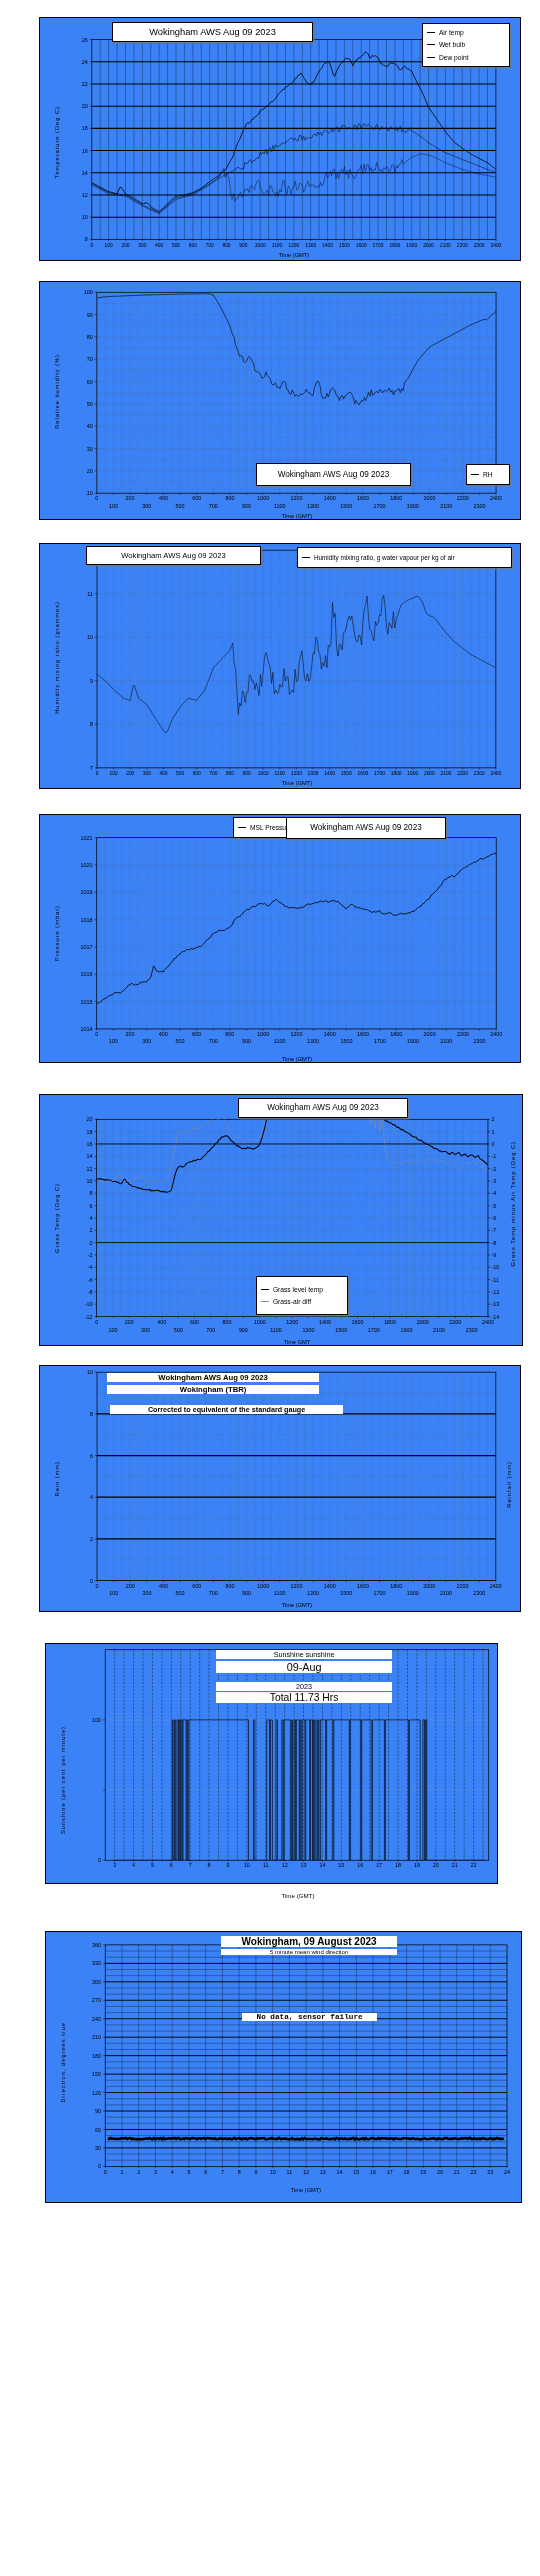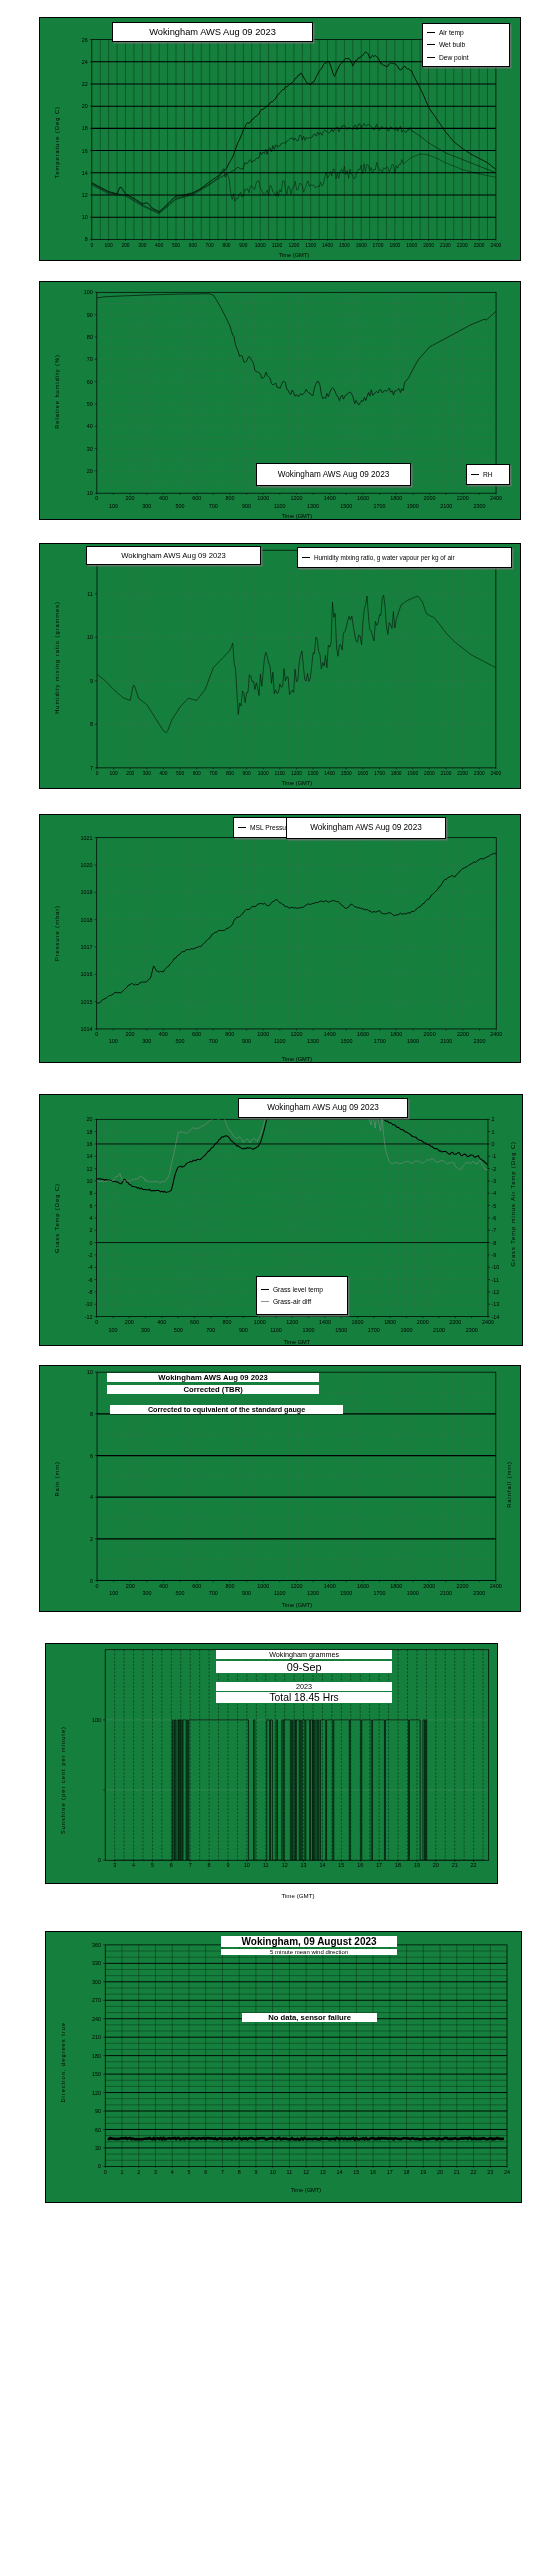--- a/index.html
+++ b/index.html
@@ -1,18 +1,18 @@
 <!DOCTYPE html>
 <html style="font-size:8.2px"><head>
 <meta charset="utf-8">
 <style>
   html,body{margin:0;padding:0;background:#ffffff;}
   .page{position:relative;width:541px;height:2620px;background:#fff;
         font-family:"Liberation Sans", sans-serif;color:#000;}
-  .chart-box{position:absolute;background:#15803d;border:0.5px solid #000;box-sizing:border-box;}
+  .chart-box{position:absolute;background:#3b82f6;border:0.5px solid #000;box-sizing:border-box;}
   .chart-box.thick{border-width:1px;}
   .plot-svg{position:absolute;left:0;top:0;}
   .shadow-box{position:absolute;background:#fff;border:0.5px solid #000;
               box-shadow:1.5px 1.5px 0 rgba(120,120,120,.75);
               display:flex;align-items:center;justify-content:center;box-sizing:border-box;}
   .title-text{font-size:8.2px;white-space:nowrap;}
   .legend-box{position:absolute;background:#fff;border:0.5px solid #000;
               box-shadow:1.5px 1.5px 0 rgba(120,120,120,.75);
               display:flex;flex-direction:column;justify-content:center;
               padding:2.1px 4.1px;box-sizing:border-box;}
@@ -956,21 +956,21 @@
         <text x="102" y="259" text-anchor="end" font-size="10.5">4</text>
         <line x1="106" y1="174" x2="110" y2="174" stroke="#000" stroke-width="1"></line>
         <text x="102" y="178" text-anchor="end" font-size="10.5">6</text>
         <line x1="106" y1="93" x2="110" y2="93" stroke="#000" stroke-width="1"></line>
         <text x="102" y="97" text-anchor="end" font-size="10.5">8</text>
         <line x1="106" y1="12" x2="110" y2="12" stroke="#000" stroke-width="1"></line>
         <text x="102" y="16" text-anchor="end" font-size="10.5">10</text>
         <path d="M110.0 417.0L112.7 417.0L115.4 417.0L118.1 417.0L120.8 417.0L123.5 417.0L126.1 417.0L128.8 417.0L131.5 417.0L134.2 417.0L136.9 417.0L139.6 417.0L142.3 417.0L145.0 417.0L147.7 417.0L150.4 417.0L153.1 417.0L155.7 417.0L158.4 417.0L161.1 417.0L163.8 417.0L166.5 417.0L169.2 417.0L171.9 417.0L174.6 417.0L177.3 417.0L180.0 417.0L182.7 417.0L185.3 417.0L188.0 417.0L190.7 417.0L193.4 417.0L196.1 417.0L198.8 417.0L201.5 417.0L204.2 417.0L206.9 417.0L209.6 417.0L212.3 417.0L214.9 417.0L217.6 417.0L220.3 417.0L223.0 417.0L225.7 417.0L228.4 417.0L231.1 417.0L233.8 417.0L236.5 417.0L239.2 417.0L241.9 417.0L244.5 417.0L247.2 417.0L249.9 417.0L252.6 417.0L255.3 417.0L258.0 417.0L260.7 417.0L263.4 417.0L266.1 417.0L268.8 417.0L271.5 417.0L274.1 417.0L276.8 417.0L279.5 417.0L282.2 417.0L284.9 417.0L287.6 417.0L290.3 417.0L293.0 417.0L295.7 417.0L298.4 417.0L301.1 417.0L303.7 417.0L306.4 417.0L309.1 417.0L311.8 417.0L314.5 417.0L317.2 417.0L319.9 417.0L322.6 417.0L325.3 417.0L328.0 417.0L330.7 417.0L333.4 417.0L336.0 417.0L338.7 417.0L341.4 417.0L344.1 417.0L346.8 417.0L349.5 417.0L352.2 417.0L354.9 417.0L357.6 417.0L360.3 417.0L363.0 417.0L365.6 417.0L368.3 417.0L371.0 417.0L373.7 417.0L376.4 417.0L379.1 417.0L381.8 417.0L384.5 417.0L387.2 417.0L389.9 417.0L392.6 417.0L395.2 417.0L397.9 417.0L400.6 417.0L403.3 417.0L406.0 417.0L408.7 417.0L411.4 417.0L414.1 417.0L416.8 417.0L419.5 417.0L422.2 417.0L424.8 417.0L427.5 417.0L430.2 417.0L432.9 417.0L435.6 417.0L438.3 417.0L441.0 417.0L443.7 417.0L446.4 417.0L449.1 417.0L451.8 417.0L454.4 417.0L457.1 417.0L459.8 417.0L462.5 417.0L465.2 417.0L467.9 417.0L470.6 417.0L473.3 417.0L476.0 417.0L478.7 417.0L481.4 417.0L484.0 417.0L486.7 417.0L489.4 417.0L492.1 417.0L494.8 417.0L497.5 417.0L500.2 417.0L502.9 417.0L505.6 417.0L508.3 417.0L511.0 417.0L513.6 417.0L516.3 417.0L519.0 417.0L521.7 417.0L524.4 417.0L527.1 417.0L529.8 417.0L532.5 417.0L535.2 417.0L537.9 417.0L540.6 417.0L543.2 417.0L545.9 417.0L548.6 417.0L551.3 417.0L554.0 417.0L556.7 417.0L559.4 417.0L562.1 417.0L564.8 417.0L567.5 417.0L570.2 417.0L572.8 417.0L575.5 417.0L578.2 417.0L580.9 417.0L583.6 417.0L586.3 417.0L589.0 417.0L591.7 417.0L594.4 417.0L597.1 417.0L599.8 417.0L602.4 417.0L605.1 417.0L607.8 417.0L610.5 417.0L613.2 417.0L615.9 417.0L618.6 417.0L621.3 417.0L624.0 417.0L626.7 417.0L629.4 417.0L632.0 417.0L634.7 417.0L637.4 417.0L640.1 417.0L642.8 417.0L645.5 417.0L648.2 417.0L650.9 417.0L653.6 417.0L656.3 417.0L659.0 417.0L661.6 417.0L664.3 417.0L667.0 417.0L669.7 417.0L672.4 417.0L675.1 417.0L677.8 417.0L680.5 417.0L683.2 417.0L685.9 417.0L688.6 417.0L691.3 417.0L693.9 417.0L696.6 417.0L699.3 417.0L702.0 417.0L704.7 417.0L707.4 417.0L710.1 417.0L712.8 417.0L715.5 417.0L718.2 417.0L720.9 417.0L723.5 417.0L726.2 417.0L728.9 417.0L731.6 417.0L734.3 417.0L737.0 417.0L739.7 417.0L742.4 417.0L745.1 417.0L747.8 417.0L750.5 417.0L753.1 417.0L755.8 417.0L758.5 417.0L761.2 417.0L763.9 417.0L766.6 417.0L769.3 417.0L772.0 417.0L774.7 417.0L777.4 417.0L780.1 417.0L782.7 417.0L785.4 417.0L788.1 417.0L790.8 417.0L793.5 417.0L796.2 417.0L798.9 417.0L801.6 417.0L804.3 417.0L807.0 417.0L809.7 417.0L812.3 417.0L815.0 417.0L817.7 417.0L820.4 417.0L823.1 417.0L825.8 417.0L828.5 417.0L831.2 417.0L833.9 417.0L836.6 417.0L839.3 417.0L841.9 417.0L844.6 417.0L847.3 417.0L850.0 417.0L852.7 417.0L855.4 417.0L858.1 417.0L860.8 417.0L863.5 417.0L866.2 417.0L868.9 417.0L871.5 417.0L874.2 417.0L876.9 417.0L879.6 417.0L882.3 417.0L885.0 417.0" fill="none" stroke="#000000" stroke-width="2.5" clip-path="url(#clip5)"></path>
       </svg>
     <div class="ctext" style="left:67px;top:7.2px;width:206px;font-size:7.7px;font-weight:700;">Wokingham AWS Aug 09 2023</div>
-    <div class="ctext" style="left:67px;top:18.5px;width:206px;font-size:7.7px;font-weight:700;">Corrected (TBR)</div>
+    <div class="ctext" style="left:67px;top:18.5px;width:206px;font-size:7.7px;font-weight:700;">Wokingham (TBR)</div>
     <div class="ctext" style="left:70px;top:39px;width:227px;font-size:7.2px;font-weight:700;text-align:center;">Corrected to equivalent of the standard gauge</div>
     <div class="vlab" style="left:14.4px;top:95px;">Rain (mm)</div>
     <div class="vlab" style="left:466px;top:95px;">Rainfall (mm)</div>
     <div class="xlab" style="left:195px;top:236px;width:124px;">Time (GMT)</div>
   </section>
 
   <section class="chart-box" id="box-6" style="left:45px;top:1643px;width:453px;height:241px;">
     <svg id="svg-6" class="plot-svg" width="453" height="241" viewBox="0 0 880 468">
         <defs>
           <clipPath id="clip6">
@@ -1060,24 +1060,24 @@
         <text x="793.9408866995074" y="434" text-anchor="middle" font-size="10.5">21</text>
         <line x1="830.64039408867" y1="420" x2="830.64039408867" y2="423" stroke="#000" stroke-width="1"></line>
         <text x="830.64039408867" y="434" text-anchor="middle" font-size="10.5">22</text>
         <line x1="111" y1="420" x2="115" y2="420" stroke="#000" stroke-width="1"></line>
         <text x="107" y="424" text-anchor="end" font-size="10.5">0</text>
         <line x1="111" y1="283.6666666666667" x2="115" y2="283.6666666666667" stroke="#000" stroke-width="1"></line>
         <line x1="111" y1="147.33333333333337" x2="115" y2="147.33333333333337" stroke="#000" stroke-width="1"></line>
         <text x="107" y="151.33333333333337" text-anchor="end" font-size="10.5">100</text>
         <path d="M133.3 420L245.3 420L245.3 147.33333333333337L247.1 147.33333333333337L247.1 420L249.7 420L249.7 147.33333333333337L251.9 147.33333333333337L251.9 420L254.5 420L254.5 147.33333333333337L257.4 147.33333333333337L257.4 420L258.9 420L258.9 147.33333333333337L260.7 147.33333333333337L260.7 420L262.5 420L262.5 147.33333333333337L264.7 147.33333333333337L264.7 420L266.2 420L266.2 147.33333333333337L272.1 147.33333333333337L272.1 420L273.9 420L273.9 147.33333333333337L275.7 147.33333333333337L275.7 420L277.6 420L277.6 147.33333333333337L393.2 147.33333333333337L393.2 420L403.1 420L403.1 147.33333333333337L405.7 147.33333333333337L405.7 420L428.8 420L428.8 147.33333333333337L434.3 147.33333333333337L434.3 420L436.1 420L436.1 147.33333333333337L439.8 147.33333333333337L439.8 420L447.1 420L447.1 147.33333333333337L449.7 147.33333333333337L449.7 420L458.1 420L458.1 147.33333333333337L460.7 147.33333333333337L460.7 420L462.5 420L462.5 147.33333333333337L474.7 147.33333333333337L474.7 420L477.2 420L477.2 147.33333333333337L479.1 147.33333333333337L479.1 420L482.0 420L482.0 147.33333333333337L484.6 147.33333333333337L484.6 420L486.4 420L486.4 147.33333333333337L491.9 147.33333333333337L491.9 420L493.7 420L493.7 147.33333333333337L495.6 147.33333333333337L495.6 420L497.8 420L497.8 147.33333333333337L502.9 147.33333333333337L502.9 420L504.7 420L504.7 147.33333333333337L512.1 147.33333333333337L512.1 420L513.9 420L513.9 147.33333333333337L517.6 147.33333333333337L517.6 420L519.4 420L519.4 147.33333333333337L521.3 147.33333333333337L521.3 420L524.2 420L524.2 147.33333333333337L526.8 147.33333333333337L526.8 420L528.6 420L528.6 147.33333333333337L530.4 147.33333333333337L530.4 420L533.4 420L533.4 147.33333333333337L543.3 147.33333333333337L543.3 420L545.1 420L545.1 147.33333333333337L557.2 147.33333333333337L557.2 420L559.1 420L559.1 147.33333333333337L589.2 147.33333333333337L589.2 420L591.0 420L591.0 147.33333333333337L611.5 147.33333333333337L611.5 420L613.4 420L613.4 147.33333333333337L631.7 147.33333333333337L631.7 420L634.3 420L634.3 147.33333333333337L657.4 147.33333333333337L657.4 420L659.3 420L659.3 147.33333333333337L704.0 147.33333333333337L704.0 420L705.9 420L705.9 147.33333333333337L726.8 147.33333333333337L726.8 420L732.3 420L732.3 147.33333333333337L735.2 147.33333333333337L735.2 420L737.1 420L737.1 147.33333333333337L739.6 147.33333333333337L739.6 420L852.7 420" fill="none" stroke="#000" stroke-width="1.3" clip-path="url(#clip6)"></path>
       </svg>
-    <div class="ctext" style="left:170px;top:6.2px;width:170px;font-size:7.2px;">Wokingham grammes</div>
-    <div class="ctext" style="left:170px;top:16.5px;width:170px;font-size:10.8px;">09-Sep</div>
+    <div class="ctext" style="left:170px;top:6.2px;width:170px;font-size:7.2px;">Sunshine sunshine</div>
+    <div class="ctext" style="left:170px;top:16.5px;width:170px;font-size:10.8px;">09-Aug</div>
     <div class="ctext" style="left:170px;top:38px;width:170px;font-size:7.2px;font-weight:400;">2023</div>
-    <div class="ctext" style="left:170px;top:48px;width:170px;font-size:10.3px;">Total 18.45 Hrs</div>
+    <div class="ctext" style="left:170px;top:48px;width:170px;font-size:10.3px;">Total 11.73 Hrs</div>
     <div class="vlab" style="left:14.4px;top:82px;">Sunshine (per cent per minute)</div>
     <div class="xlab" style="left:190px;top:248px;width:124px;font-size:6.2px;">Time (GMT)</div>
   </section>
 
   <section class="chart-box thick" id="box-7" style="left:45px;top:1931px;width:477px;height:272px;">
     <svg id="svg-7" class="plot-svg" width="477" height="272" viewBox="0 0 926 528">
         <defs>
           <clipPath id="clip7">
             <rect x="115" y="25" width="780" height="430"></rect>
           </clipPath>
@@ -1214,19 +1214,19 @@
         <line x1="111" y1="96.66666666666663" x2="115" y2="96.66666666666663" stroke="#000" stroke-width="1"></line>
         <text x="107" y="100.66666666666663" text-anchor="end" font-size="10.5">300</text>
         <line x1="111" y1="60.83333333333337" x2="115" y2="60.83333333333337" stroke="#000" stroke-width="1"></line>
         <text x="107" y="64.83333333333337" text-anchor="end" font-size="10.5">330</text>
         <line x1="111" y1="25" x2="115" y2="25" stroke="#000" stroke-width="1"></line>
         <text x="107" y="29" text-anchor="end" font-size="10.5">360</text>
         <path d="M119.9 401.1L122.6 401.9L125.3 400.0L128.0 401.2L130.7 400.8L133.4 401.9L136.1 401.9L138.8 401.5L141.5 401.7L144.3 401.0L147.0 400.6L149.7 400.5L152.4 400.9L155.1 399.8L157.8 401.7L160.5 400.5L163.2 400.2L165.9 402.1L168.6 400.8L171.3 402.4L174.0 402.1L176.8 402.0L179.5 402.3L182.2 402.1L184.9 402.3L187.6 402.1L190.3 401.4L193.0 401.5L195.7 401.1L198.4 401.3L201.1 400.0L203.8 401.6L206.5 402.3L209.3 400.2L212.0 402.5L214.7 400.8L217.4 400.7L220.1 401.8L222.8 400.2L225.5 402.6L228.2 399.8L230.9 402.4L233.6 401.3L236.3 401.0L239.0 400.5L241.8 401.3L244.5 400.6L247.2 400.9L249.9 400.0L252.6 402.0L255.3 400.0L258.0 399.8L260.7 402.4L263.4 401.6L266.1 400.5L268.8 402.1L271.5 400.0L274.3 400.7L277.0 400.9L279.7 402.1L282.4 400.4L285.1 400.2L287.8 400.5L290.5 400.7L293.2 402.4L295.9 400.5L298.6 400.3L301.3 401.5L304.0 400.2L306.7 399.9L309.5 402.2L312.2 400.4L314.9 400.0L317.6 400.7L320.3 400.5L323.0 401.0L325.7 401.5L328.4 400.3L331.1 402.6L333.8 401.7L336.5 400.7L339.2 400.5L342.0 402.2L344.7 401.5L347.4 400.8L350.1 401.5L352.8 402.2L355.5 400.7L358.2 401.1L360.9 402.6L363.6 400.9L366.3 399.8L369.0 401.9L371.7 401.1L374.5 400.1L377.2 400.9L379.9 402.6L382.6 400.9L385.3 401.8L388.0 400.5L390.7 402.7L393.4 400.7L396.1 400.3L398.8 400.2L401.5 400.7L404.2 401.2L407.0 402.6L409.7 400.2L412.4 401.4L415.1 400.5L417.8 400.3L420.5 400.2L423.2 399.9L425.9 402.0L428.6 402.6L431.3 401.3L434.0 401.3L436.8 400.2L439.5 400.6L442.2 401.5L444.9 401.7L447.6 402.2L450.3 400.5L453.0 399.9L455.7 402.4L458.4 401.6L461.1 401.1L463.8 401.2L466.5 400.8L469.3 402.4L472.0 402.2L474.7 402.2L477.4 400.1L480.1 402.3L482.8 402.1L485.5 402.5L488.2 401.2L490.9 402.5L493.6 402.5L496.3 400.5L499.0 402.5L501.8 400.1L504.5 401.6L507.2 402.3L509.9 401.4L512.6 402.0L515.3 402.0L518.0 402.1L520.7 401.5L523.4 400.9L526.1 402.1L528.8 402.3L531.5 402.5L534.3 400.4L537.0 401.3L539.7 401.4L542.4 401.1L545.1 400.7L547.8 401.6L550.5 402.4L553.2 401.3L555.9 401.9L558.6 401.1L561.3 402.5L564.0 399.9L566.8 400.6L569.5 402.3L572.2 400.7L574.9 400.7L577.6 402.1L580.3 400.7L583.0 401.9L585.7 402.2L588.4 401.1L591.1 402.2L593.8 400.8L596.5 399.9L599.3 402.7L602.0 400.6L604.7 402.1L607.4 402.6L610.1 401.6L612.8 401.7L615.5 400.4L618.2 402.4L620.9 400.1L623.6 402.4L626.3 402.2L629.0 401.5L631.8 400.2L634.5 400.0L637.2 401.6L639.9 401.4L642.6 401.9L645.3 400.0L648.0 401.8L650.7 400.2L653.4 400.7L656.1 399.9L658.8 401.1L661.5 400.5L664.3 401.7L667.0 401.0L669.7 400.8L672.4 400.9L675.1 402.5L677.8 400.5L680.5 400.9L683.2 401.2L685.9 402.0L688.6 402.1L691.3 401.1L694.0 400.4L696.8 400.5L699.5 400.9L702.2 400.4L704.9 401.2L707.6 402.0L710.3 400.4L713.0 400.7L715.7 401.8L718.4 402.1L721.1 401.0L723.8 402.3L726.5 402.5L729.3 401.9L732.0 401.6L734.7 400.4L737.4 401.5L740.1 402.3L742.8 402.0L745.5 401.4L748.2 401.0L750.9 400.4L753.6 400.7L756.3 401.3L759.0 402.6L761.7 400.5L764.5 401.4L767.2 401.7L769.9 402.1L772.6 400.8L775.3 400.0L778.0 400.1L780.7 401.7L783.4 401.6L786.1 401.2L788.8 401.8L791.5 401.0L794.2 400.5L797.0 401.2L799.7 402.1L802.4 401.5L805.1 401.2L807.8 400.3L810.5 401.3L813.2 400.5L815.9 400.2L818.6 401.9L821.3 399.8L824.0 400.1L826.7 402.0L829.5 401.3L832.2 400.8L834.9 402.2L837.6 401.4L840.3 401.6L843.0 401.2L845.7 401.8L848.4 400.3L851.1 400.9L853.8 401.9L856.5 402.2L859.2 401.2L862.0 400.7L864.7 400.5L867.4 402.6L870.1 401.1L872.8 401.6L875.5 400.0L878.2 401.1L880.9 401.6L883.6 401.5L886.3 401.7L889.0 400.9" fill="none" stroke="#000000" stroke-width="5" clip-path="url(#clip7)"></path>
       </svg>
     <div class="ctext" style="left:175px;top:4.1px;width:170px;font-size:10px;font-weight:700;">Wokingham,  09 August 2023</div>
     <div class="ctext" style="left:175px;top:16.5px;width:170px;font-size:6px;">5 minute mean wind direction</div>
-    <div class="ctext" style="left:196px;top:81px;width:129px;font-size:7.7px;font-weight:700;">No data, sensor failure</div>
+    <div class="ctext" style="left:196px;top:81px;width:129px;font-size:7.7px;font-weight:700;font-family:Liberation Mono, monospace;">No data, sensor failure</div>
     <div class="vlab" style="left:14.4px;top:90px;">Direction, degrees true</div>
     <div class="xlab" style="left:198px;top:255px;width:124px;">Time (GMT)</div>
   </section>
 
 </div>
 
 
 </body></html>

